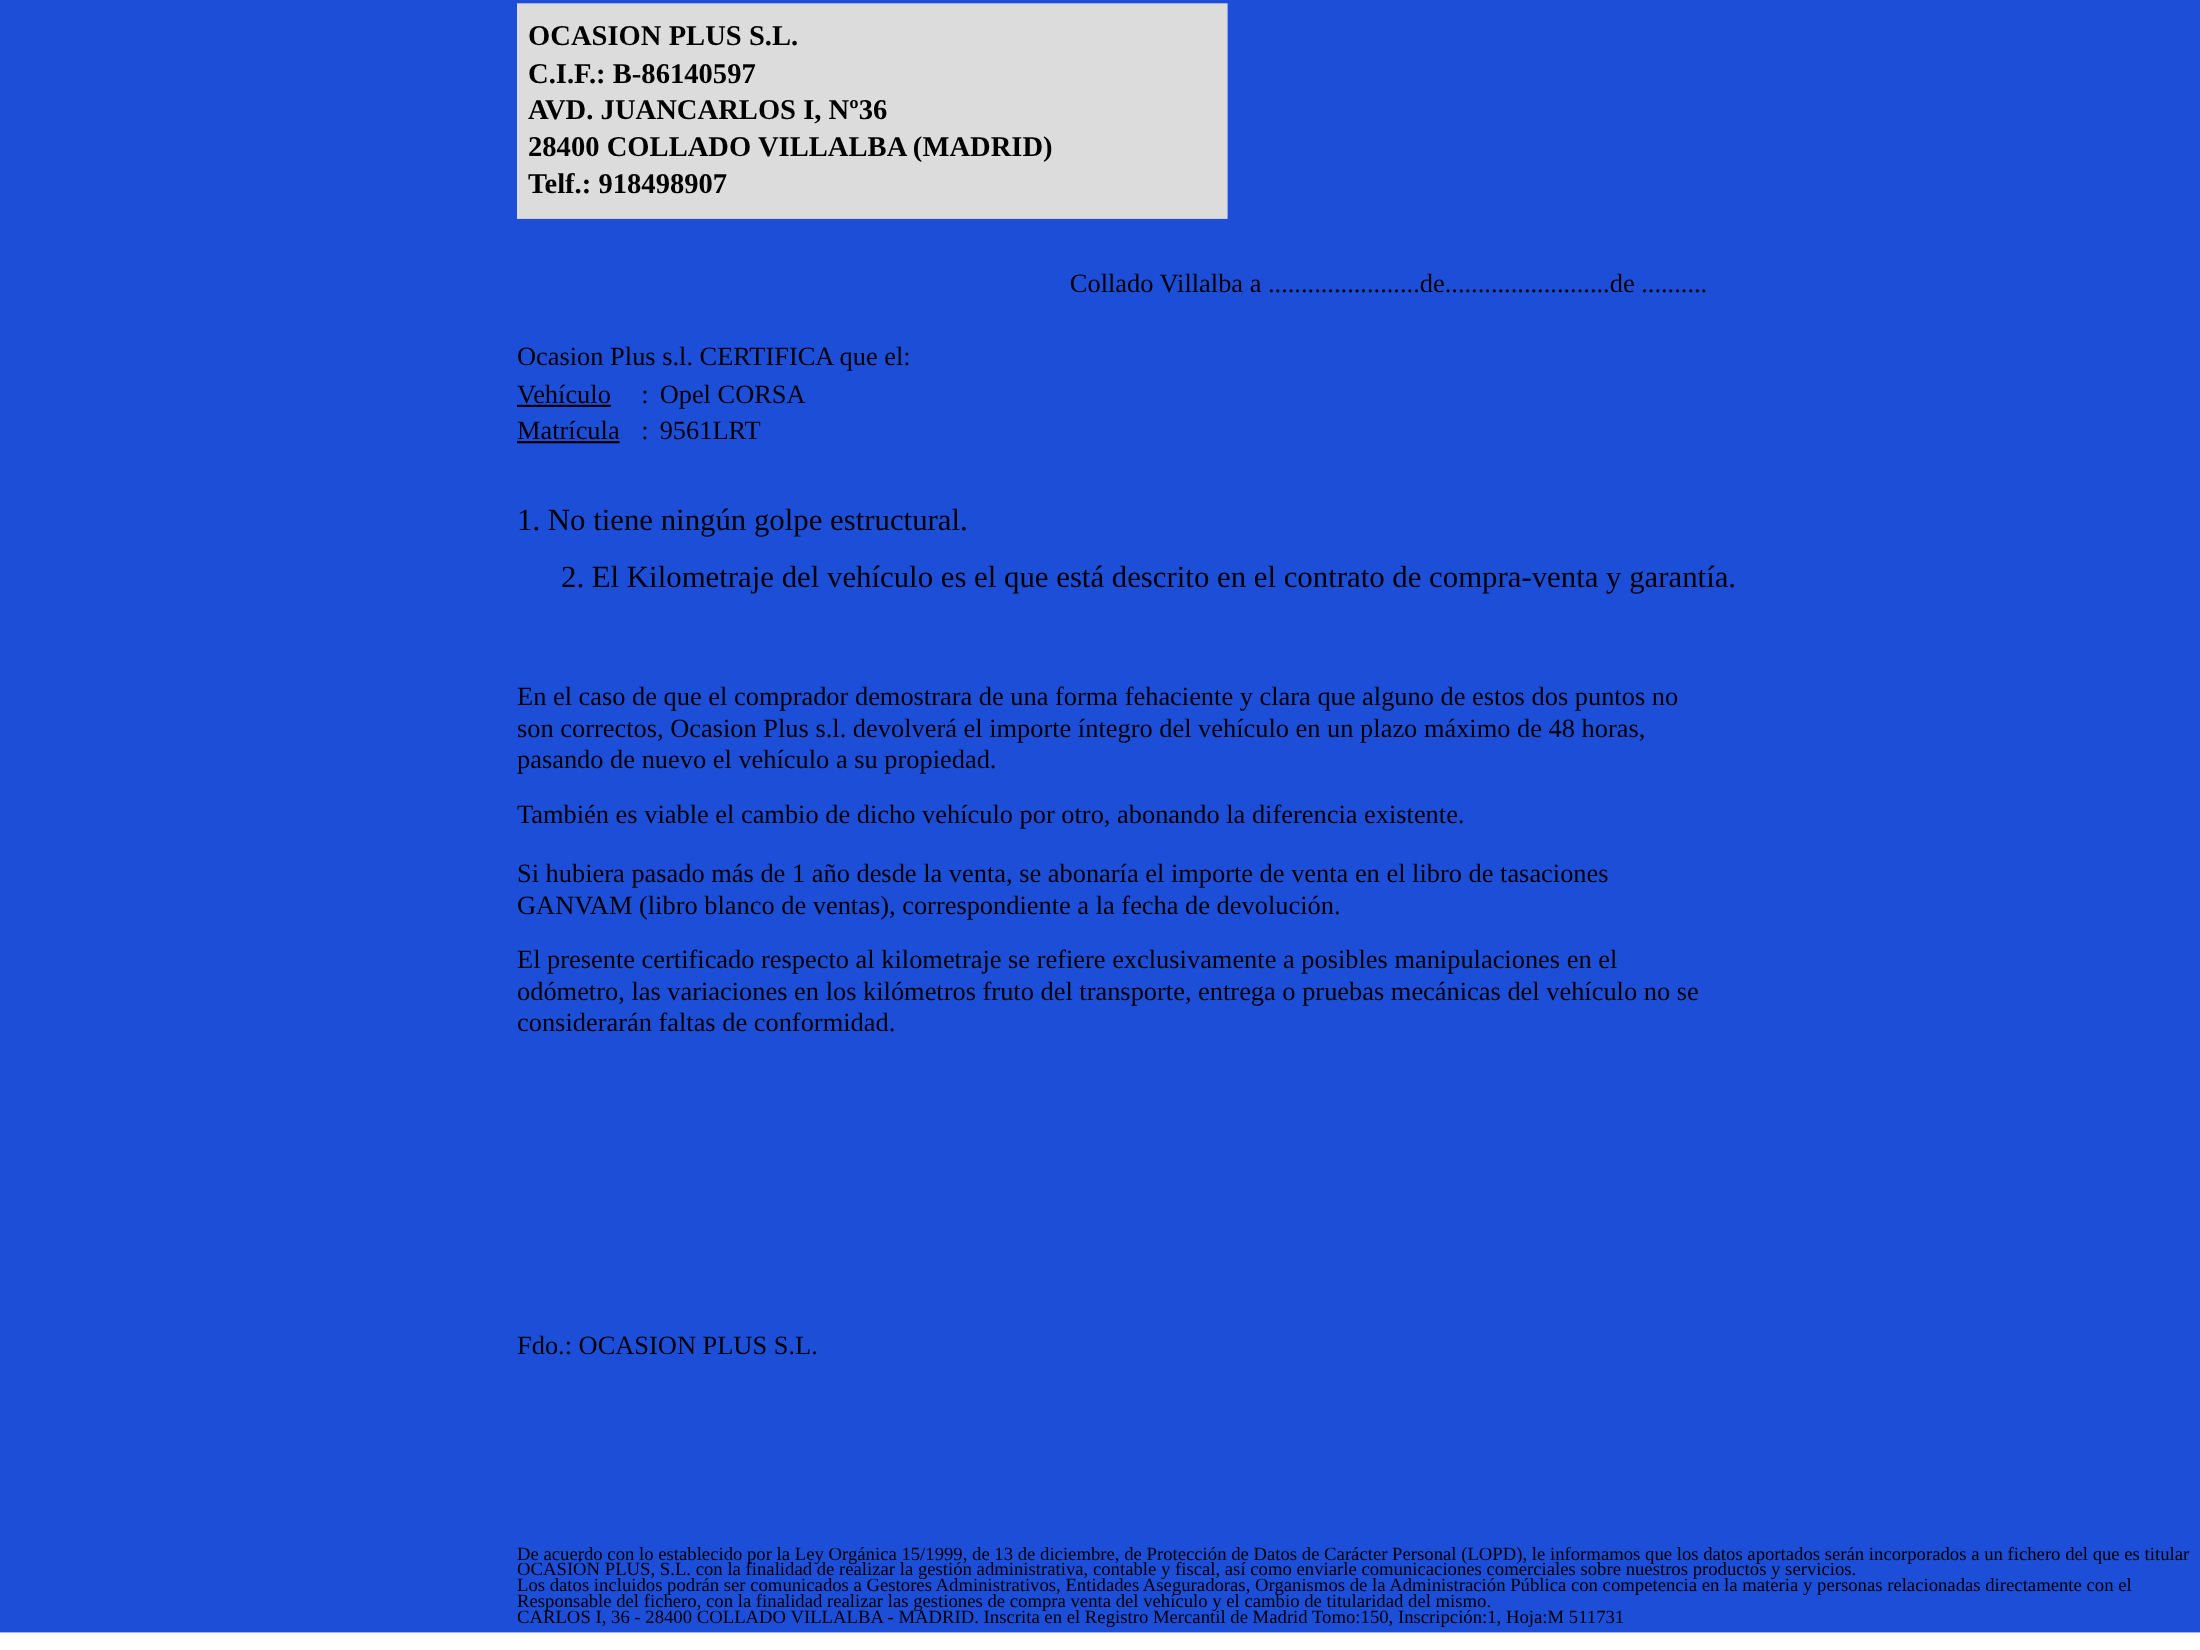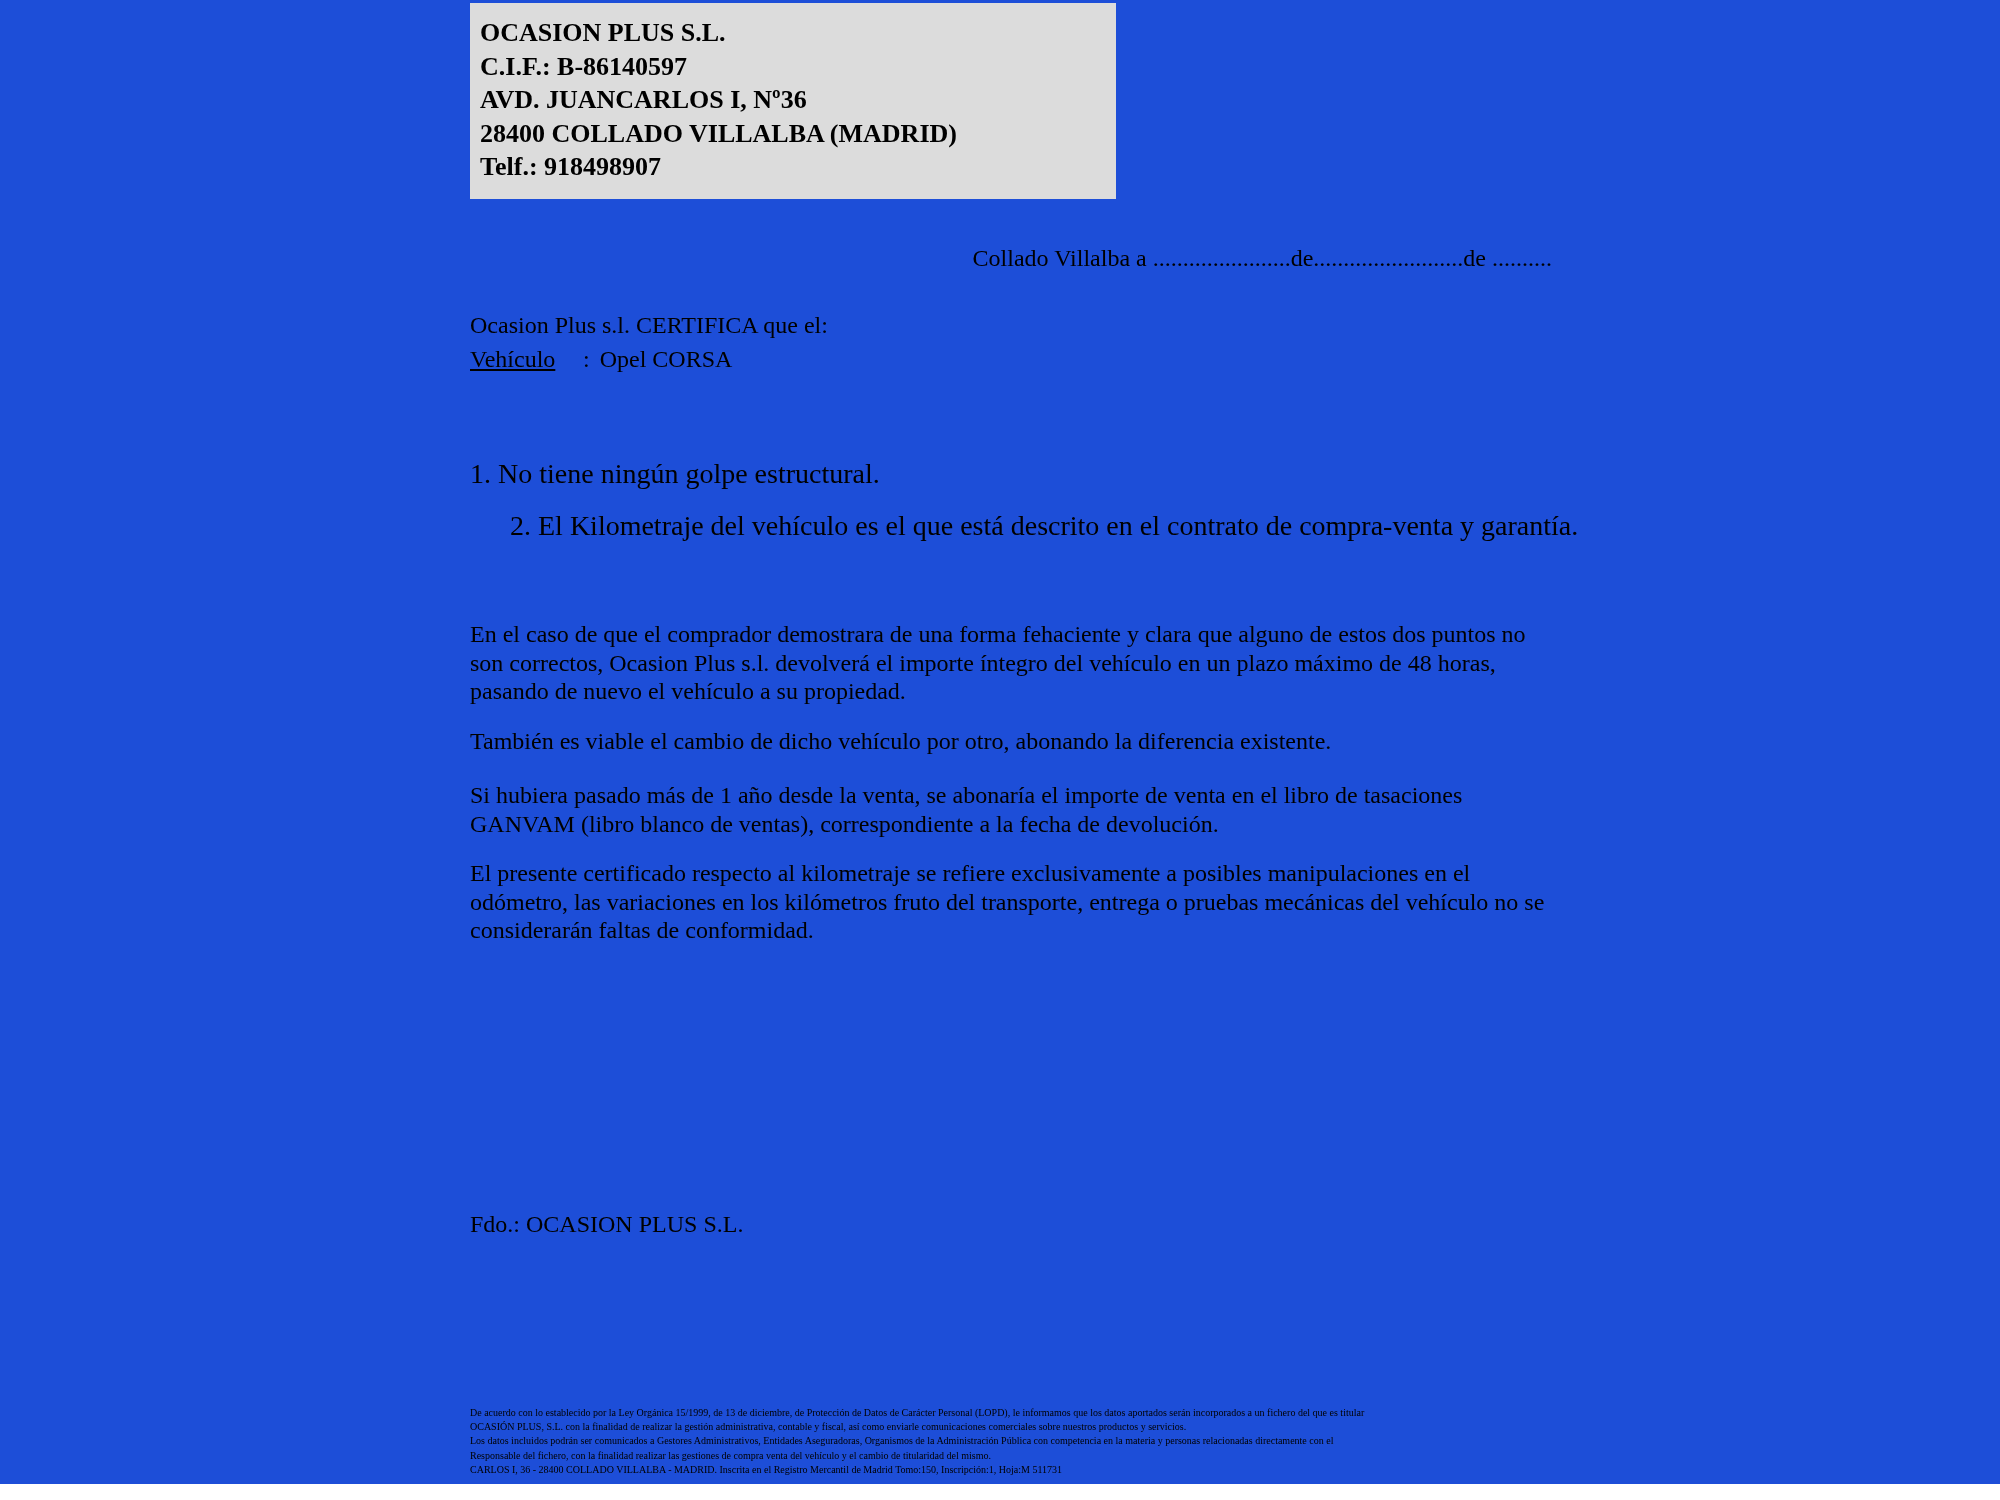--- a/index.html
+++ b/index.html
@@ -42,21 +42,21 @@
   .para-1 { top: 620px; }
   .para-2 { top: 727px; }
   .para-3 { top: 781px; }
   .para-4 { top: 859px; }
 
   .signature { top: 1210px; font-size: 24px; line-height: 28px; }
 
   .legal-footer {
     top: 1406px;
     width: 1300px;
-    font-size: 10px;
+    font-size: 17px;
     line-height: 14.2px;
   }
   .legal-footer div { white-space: nowrap; }
 </style>
 </head>
 <body>
 
 <div class="page">
 
   <div class="block header-box">
@@ -67,20 +67,23 @@
     <div>Telf.: 918498907</div>
   </div>
 
   <div class="block date-line">Collado Villalba a .......................de.........................de ..........</div>
 
   <div class="block cert-block">
     <div>Ocasion Plus s.l. CERTIFICA que el:</div>
     <div>
       <span class="label-cell"><span class="u">Vehículo</span></span><span class="colon">:</span><span>Opel CORSA</span>
     </div>
+    <div>
+      <span class="label-cell"><span class="u">Matrícula</span></span><span class="colon">:</span><span>9561LRT</span>
+    </div>
   </div>
 
   <div class="block stmt stmt-1">1. No tiene ningún golpe estructural.</div>
   <div class="block stmt stmt-2">2. El Kilometraje del vehículo es el que está descrito en el contrato de compra-venta y garantía.</div>
 
   <div class="block para para-1">En el caso de que el comprador demostrara de una forma fehaciente y clara que alguno de estos dos puntos no son correctos, Ocasion Plus s.l. devolverá el importe íntegro del vehículo en un plazo máximo de 48 horas, pasando de nuevo el vehículo a su propiedad.</div>
   <div class="block para para-2">También es viable el cambio de dicho vehículo por otro, abonando la diferencia existente.</div>
   <div class="block para para-3">Si hubiera pasado más de 1 año desde la venta, se abonaría el importe de venta en el libro de tasaciones GANVAM (libro blanco de ventas), correspondiente a la fecha de devolución.</div>
   <div class="block para para-4">El presente certificado respecto al kilometraje se refiere exclusivamente a posibles manipulaciones en el odómetro, las variaciones en los kilómetros fruto del transporte, entrega o pruebas mecánicas del vehículo no se considerarán faltas de conformidad.</div>
 

